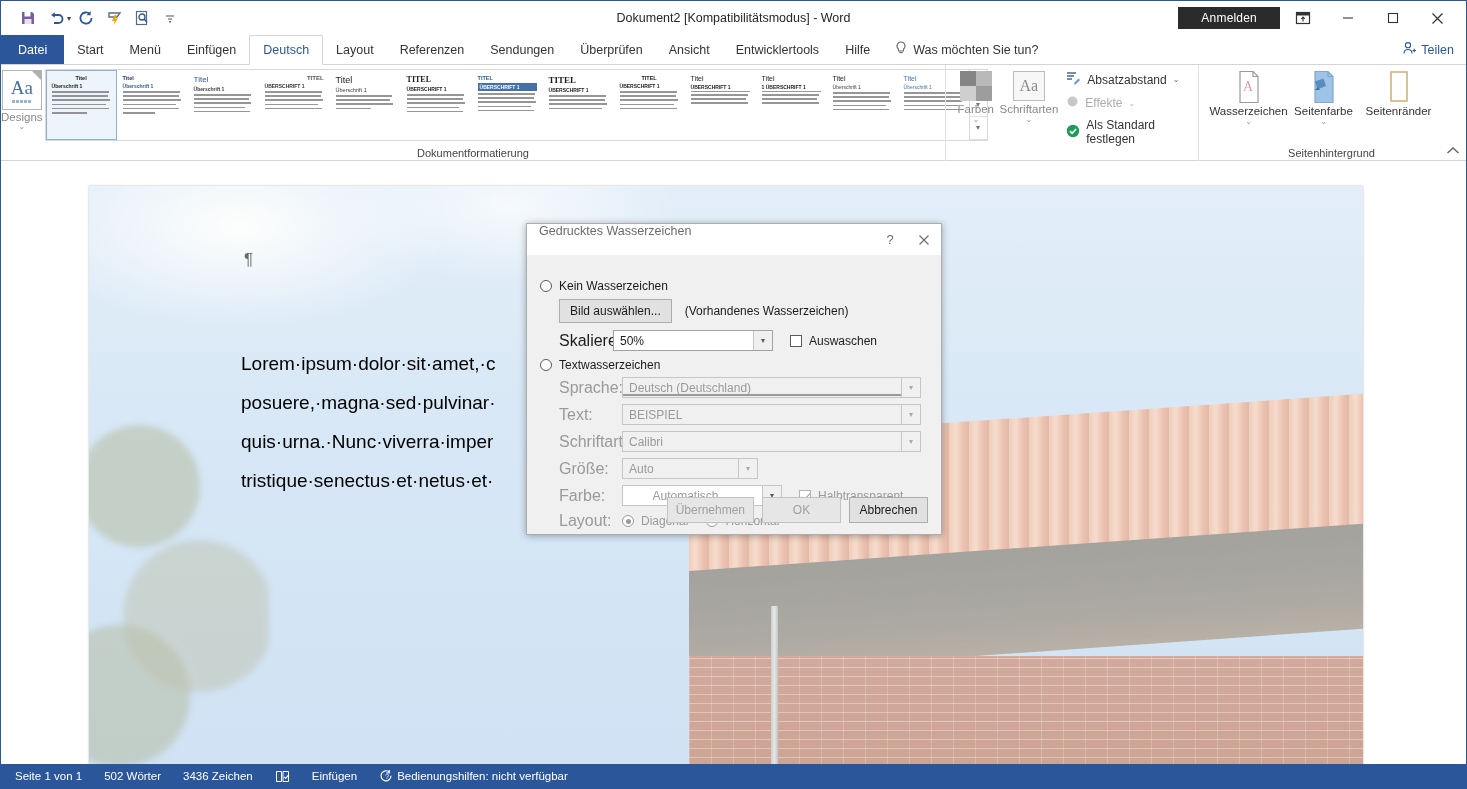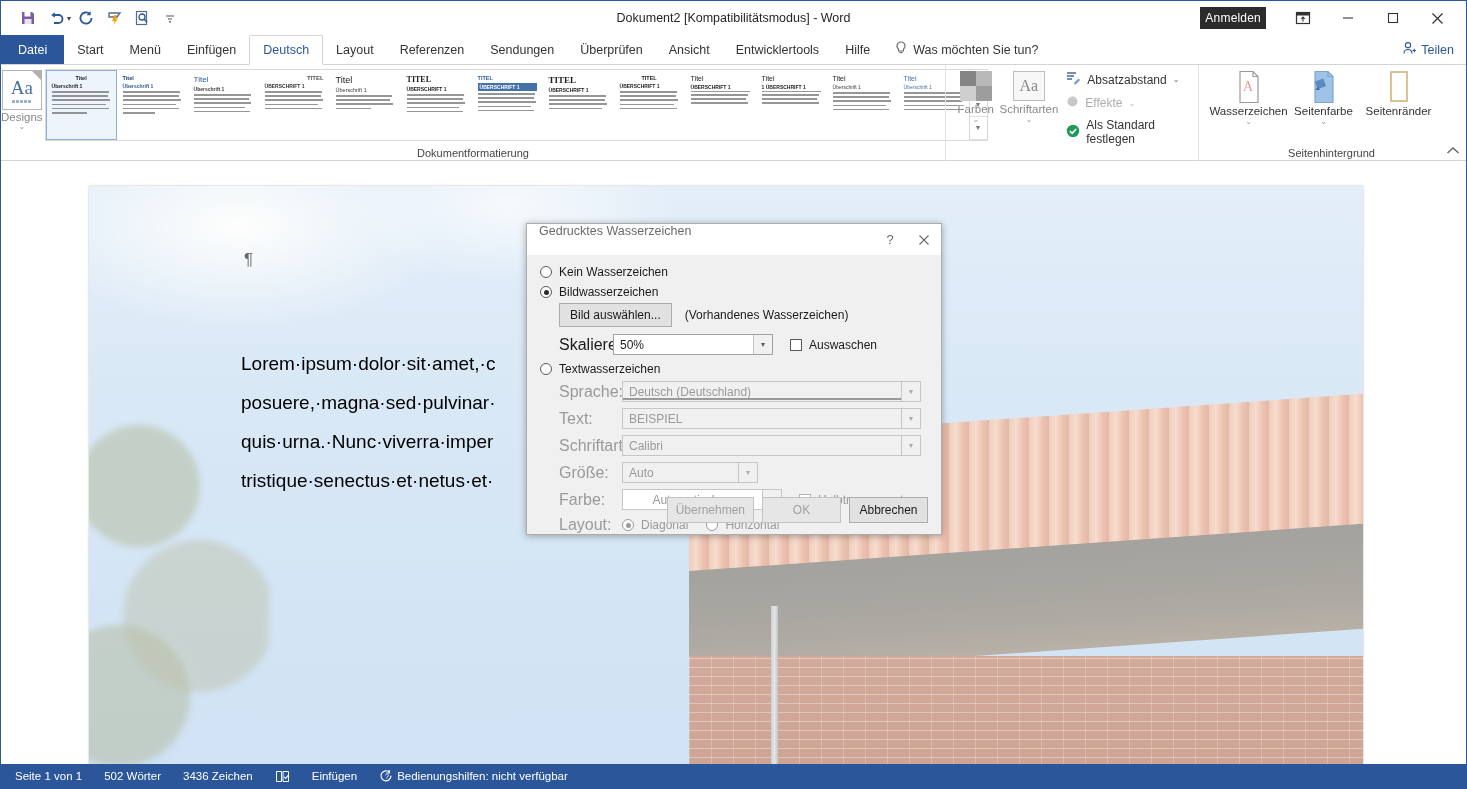--- a/index.html
+++ b/index.html
@@ -29,22 +29,22 @@
   .win-title {
     position: absolute; left: 0; right: 0; top: 0; height: 34px;
     display: flex; align-items: center; justify-content: center;
     font-size: 12.5px; color: #262626; pointer-events: none;
   }
   .title-right {
     margin-left: auto; display: flex; align-items: center; gap: 0; padding-right: 6px;
     position: relative; z-index: 5;
   }
   .signin {
-    background: #2b2b2b; color: #fff; font-size: 12px; padding: 4px 5px;
-    margin-right: 14px; letter-spacing: .2px;
+    background: #2b2b2b; color: #fff; font-size: 12px; padding: 4px 23px;
+    margin-right: 0; letter-spacing: .2px;
   }
   .ribbon-opt, .wbtn {
     width: 45px; height: 30px; display: flex; align-items: center; justify-content: center;
     color: #333;
   }
 
   
   .tabstrip {
     position: absolute; left: 0; top: 34px; width: 1465px; height: 30px;
     background: #fff; display: flex; align-items: stretch;
@@ -243,21 +243,21 @@
   .dlg-title {
     height: 31px; background: #fff; display: flex; align-items: flex-start;
     padding: 0 0 0 12px;
   }
   .dlg-title .t { font-size: 12.5px; color: #6b6b6b; }
   .dlg-title .acts { margin-left: auto; display: flex; }
   .dlg-title .acts div {
     width: 34px; height: 31px; display: flex; align-items: center; justify-content: center;
     color: #6b6b6b; font-size: 13px;
   }
-  .dlg-body { padding: 10px 13px 0 13px; position: relative; }
+  .dlg-body { padding: 24px 13px 0 13px; position: relative; }
 
   .row { display: flex; align-items: center; margin-bottom: 6px; }
   .radio {
     width: 12px; height: 12px; border: 1px solid #5a5a5a; border-radius: 50%;
     background: #fff; display: inline-block; position: relative; flex: none;
   }
   .radio.on::after {
     content: ""; position: absolute; left: 2.5px; top: 2.5px;
     width: 5px; height: 5px; border-radius: 50%; background: #2b2b2b;
   }
@@ -716,24 +716,20 @@
       </div>
     </div>
 
     <div class="dlg-body">
 
       <div class="row">
         <span class="radio"></span>
         <span class="rlabel">Kein Wasserzeichen</span>
       </div>
 
-      <div class="row" style="margin-bottom:4px;">
-        <span class="radio on"></span>
-        <span class="rlabel">Bildwasserzeichen</span>
-      </div>
 
       <div class="row" style="margin-left:19px;margin-bottom:7px;">
         <button class="btn">Bild auswählen...</button>
         <span style="margin-left:13px;font-size:12px;">(Vorhandenes Wasserzeichen)</span>
       </div>
 
       <div class="field-row" style="margin-left:19px;margin-bottom:7px;">
         <span class="fl" style="width:54px;">Skalieren:</span>
         <div class="combo" style="width:160px;">
           <span class="val">50%</span>

